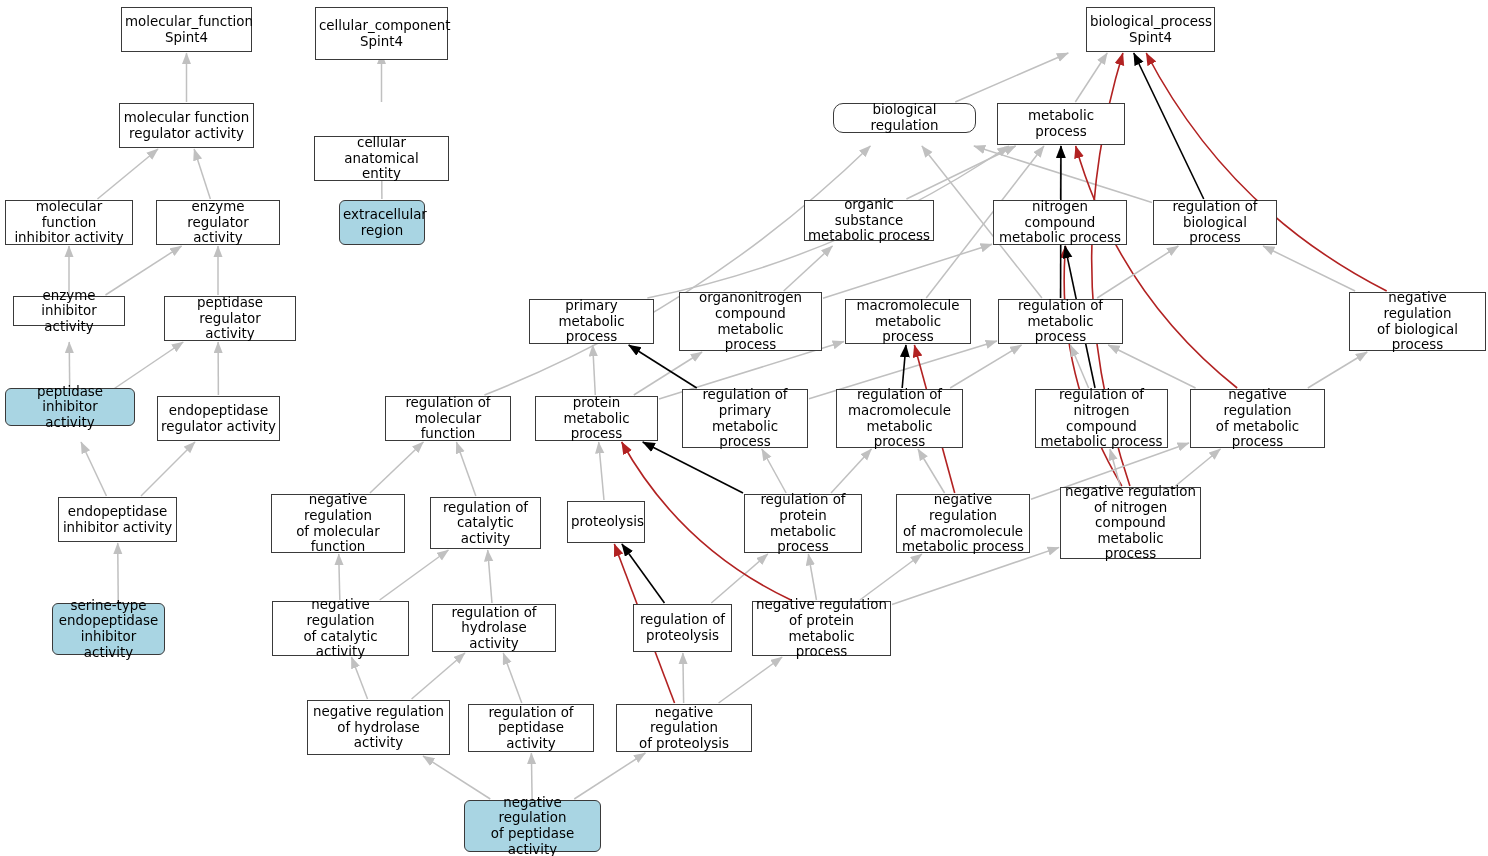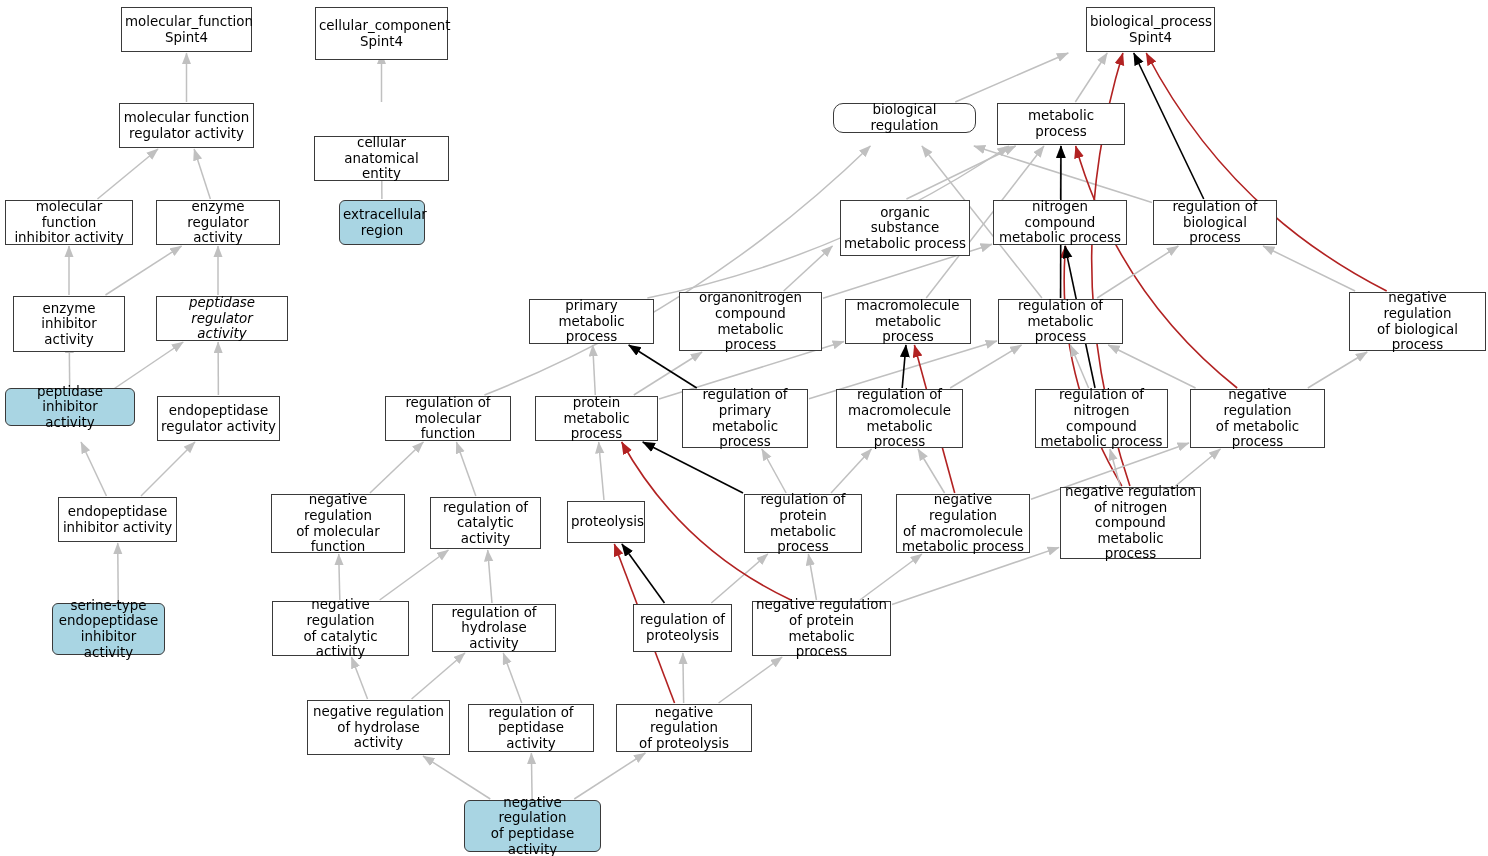--- a/index.html
+++ b/index.html
@@ -128,33 +128,33 @@
       </div>
       <div class="node" style="left: 5px; top: 200px; width: 128px; height: 45px;">
         <span>molecular function<br>inhibitor activity</span>
       </div>
       <div class="node" style="left: 156px; top: 200px; width: 124px; height: 45px;">
         <span>enzyme regulator<br>activity</span>
       </div>
       <div class="node hl" style="left: 339px; top: 200px; width: 86px; height: 45px;">
         <span>extracellular<br>region</span>
       </div>
-      <div class="node" style="left: 840px; top: 200px; width: 130px; height: 56px;">
+      <div class="node" style="left: 804px; top: 200px; width: 130px; height: 41px;">
         <span>organic substance<br>metabolic process</span>
       </div>
       <div class="node" style="left: 993px; top: 200px; width: 134px; height: 45px;">
         <span>nitrogen compound<br>metabolic process</span>
       </div>
       <div class="node" style="left: 1153px; top: 200px; width: 124px; height: 45px;">
         <span>regulation of<br>biological process</span>
       </div>
-      <div class="node" style="left: 13px; top: 296px; width: 112px; height: 56px;">
+      <div class="node" style="left: 13px; top: 296px; width: 112px; height: 30px;">
         <span>enzyme inhibitor<br>activity</span>
       </div>
-      <div class="node" style="left: 156px; top: 296px; width: 132px; height: 45px; font-style: italic;">
+      <div class="node" style="left: 164px; top: 296px; width: 132px; height: 45px;">
         <span>peptidase regulator<br>activity</span>
       </div>
       <div class="node" style="left: 529px; top: 299px; width: 125px; height: 45px;">
         <span>primary metabolic<br>process</span>
       </div>
       <div class="node" style="left: 679px; top: 292px; width: 143px; height: 59px;">
         <span>organonitrogen<br>compound metabolic<br>process</span>
       </div>
       <div class="node" style="left: 845px; top: 299px; width: 126px; height: 45px;">
         <span>macromolecule<br>metabolic process</span>

